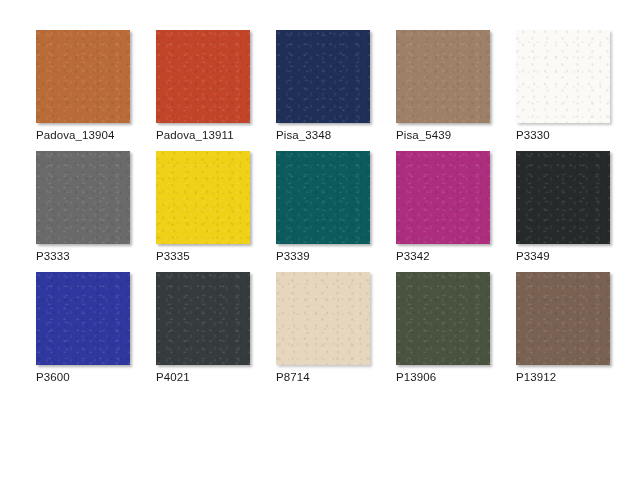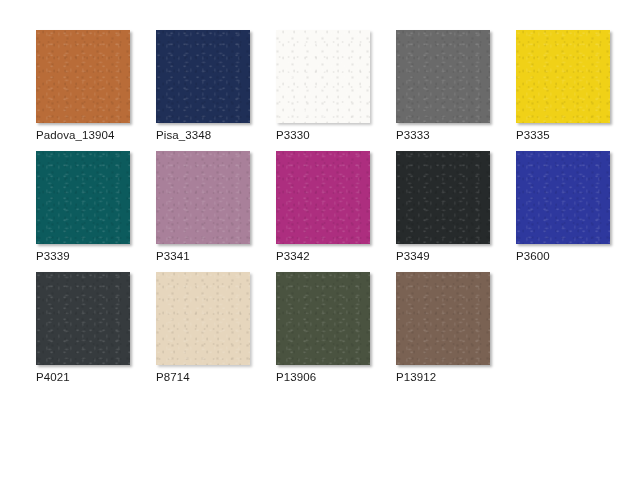--- a/index.html
+++ b/index.html
@@ -76,42 +76,46 @@
 </style>
 </head>
 <body>
 
 <main id="swatch-grid">
     <div class="swatch-cell">
       <div class="swatch-chip" style="background-color: rgb(185, 108, 56);"></div>
       <div class="swatch-label">Padova_13904</div>
     </div>
     <div class="swatch-cell">
+      <div class="swatch-chip" style="background-color: rgb(194, 69, 42);"></div>
+      <div class="swatch-label">Padova_13911</div>
+    </div>
+    <div class="swatch-cell">
       <div class="swatch-chip" style="background-color: rgb(31, 47, 87);"></div>
       <div class="swatch-label">Pisa_3348</div>
+    </div>
+    <div class="swatch-cell">
+      <div class="swatch-chip" style="background-color: rgb(157, 128, 103);"></div>
+      <div class="swatch-label">Pisa_5439</div>
     </div>
     <div class="swatch-cell">
       <div class="swatch-chip light-chip" style="background-color: rgb(251, 250, 247);"></div>
       <div class="swatch-label">P3330</div>
     </div>
     <div class="swatch-cell">
       <div class="swatch-chip" style="background-color: rgb(106, 106, 106);"></div>
       <div class="swatch-label">P3333</div>
     </div>
     <div class="swatch-cell">
       <div class="swatch-chip" style="background-color: rgb(240, 209, 23);"></div>
       <div class="swatch-label">P3335</div>
     </div>
     <div class="swatch-cell">
       <div class="swatch-chip" style="background-color: rgb(12, 91, 93);"></div>
       <div class="swatch-label">P3339</div>
-    </div>
-    <div class="swatch-cell">
-      <div class="swatch-chip" style="background-color: rgb(169, 128, 154);"></div>
-      <div class="swatch-label">P3341</div>
     </div>
     <div class="swatch-cell">
       <div class="swatch-chip" style="background-color: rgb(173, 46, 127);"></div>
       <div class="swatch-label">P3342</div>
     </div>
     <div class="swatch-cell">
       <div class="swatch-chip" style="background-color: rgb(38, 42, 43);"></div>
       <div class="swatch-label">P3349</div>
     </div>
     <div class="swatch-cell">

